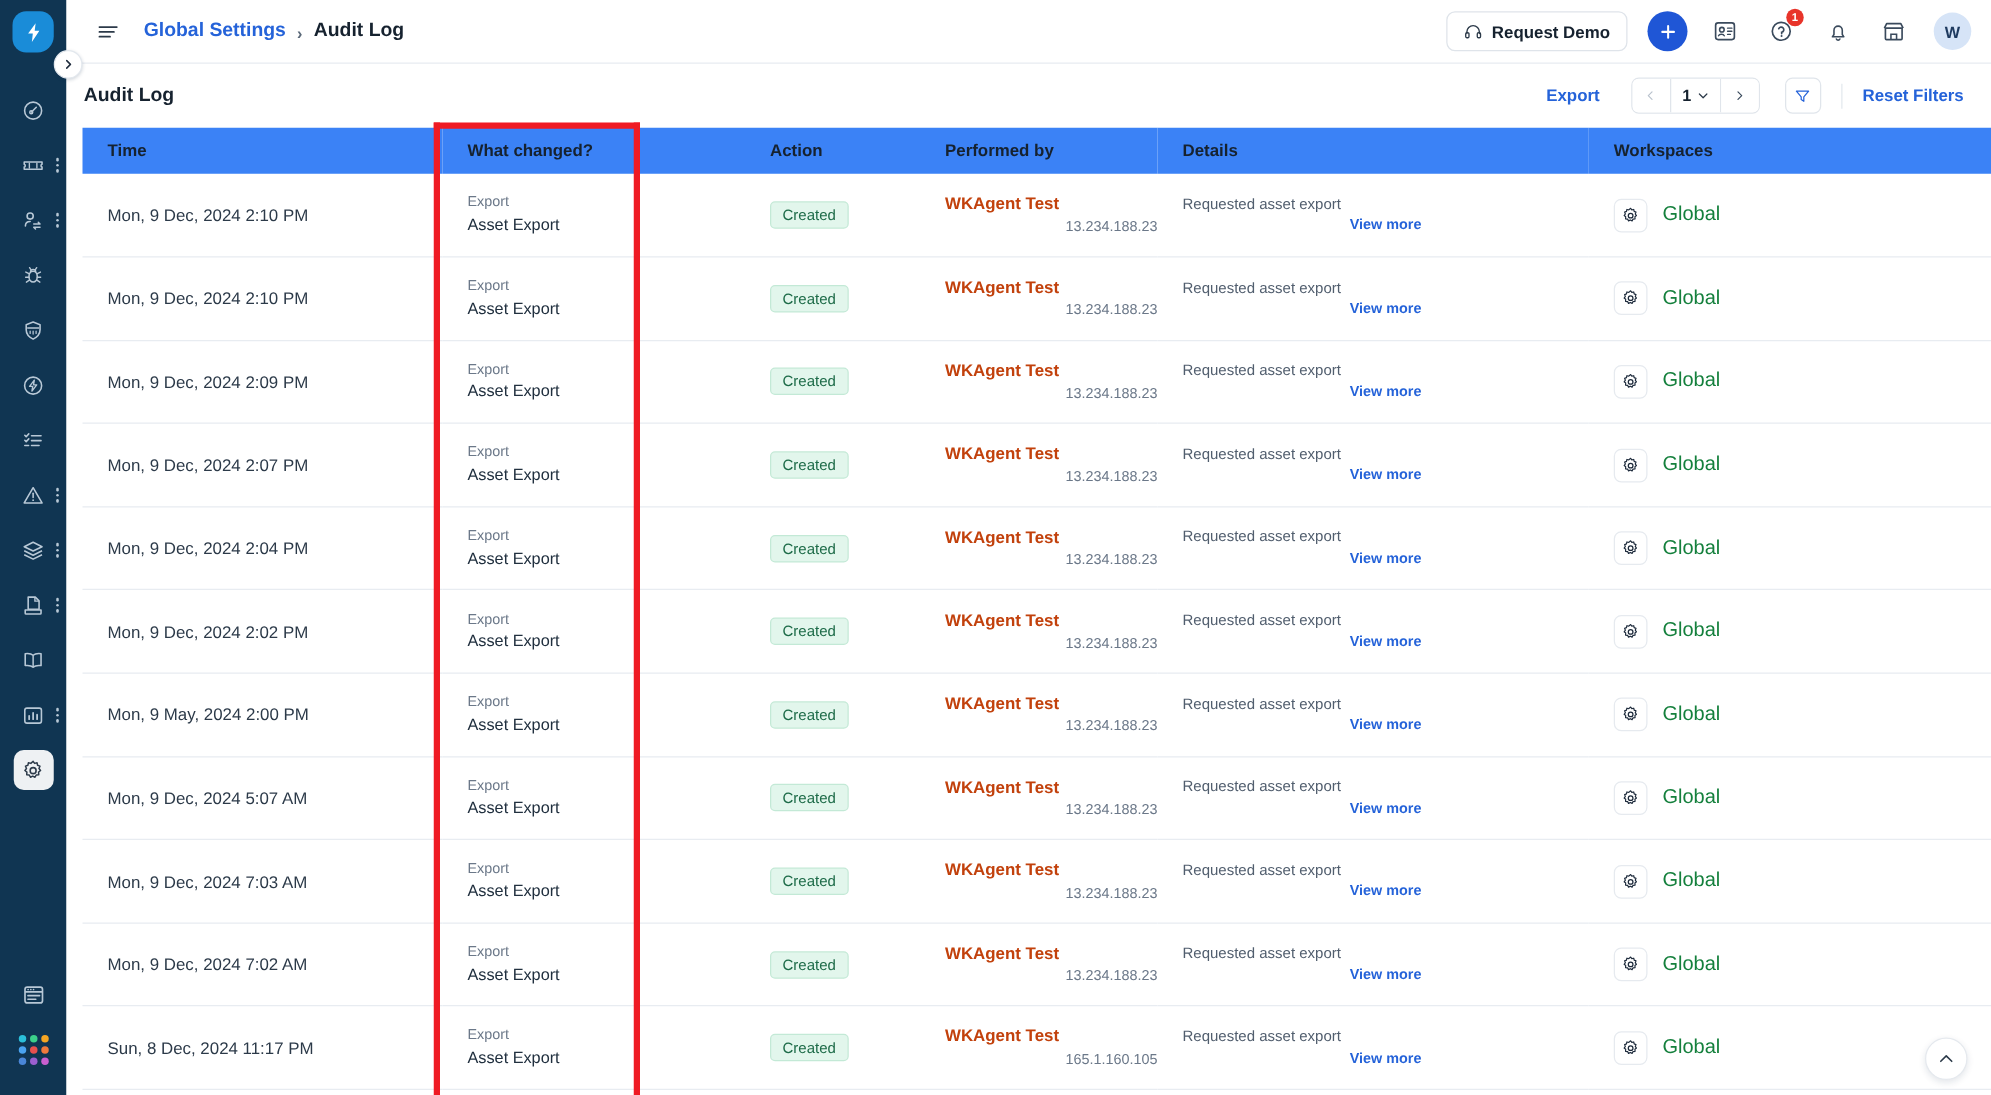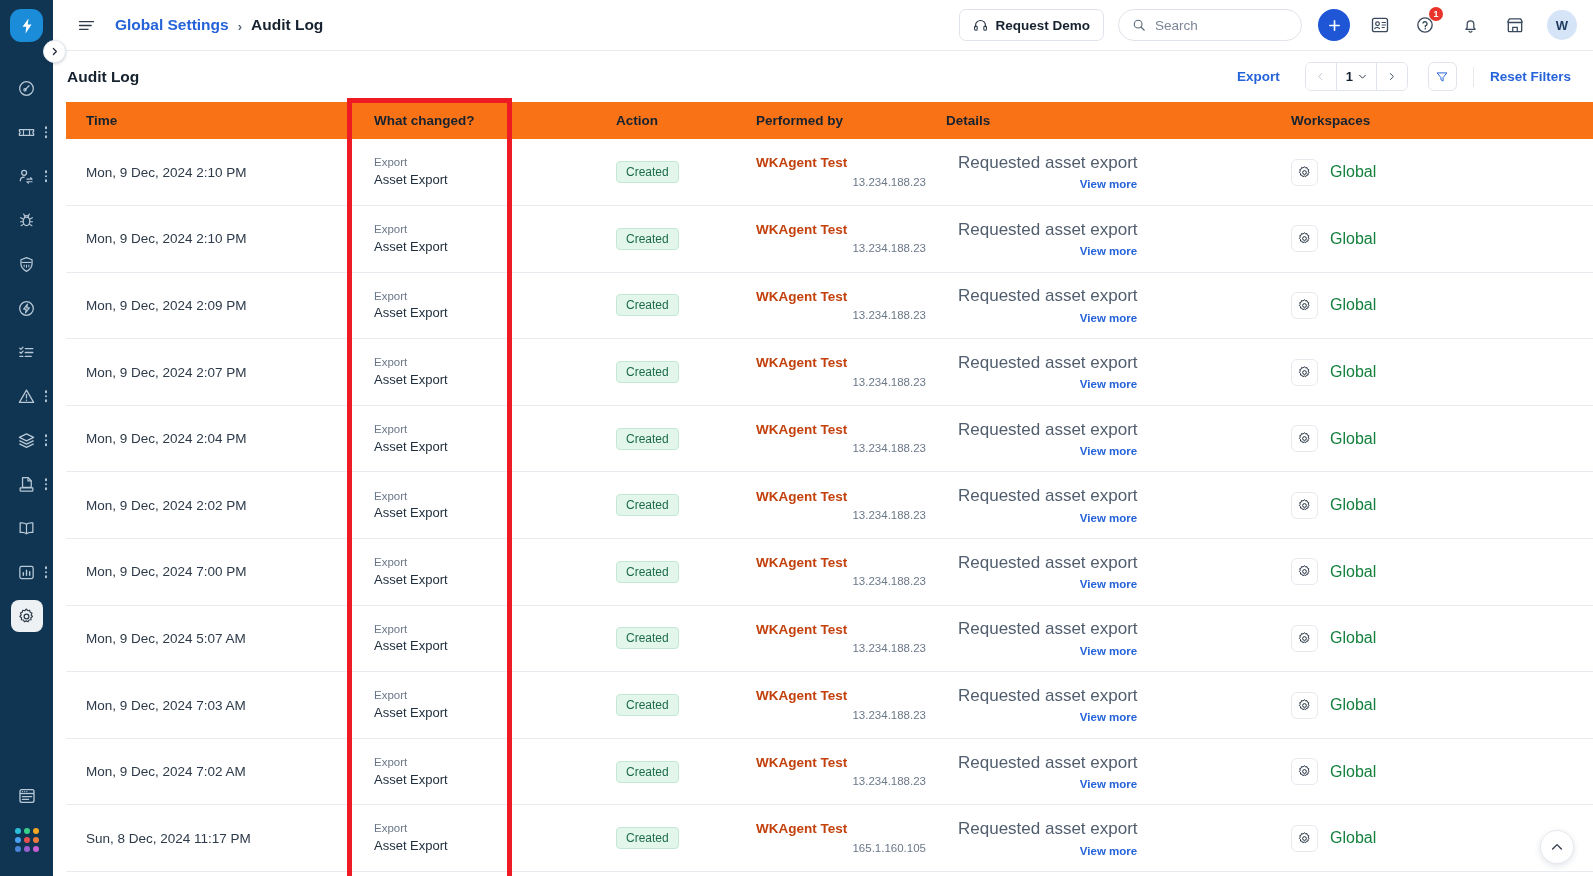--- a/index.html
+++ b/index.html
@@ -139,21 +139,21 @@
   .tb-divider { width: 1px; height: 20px; background: #e4e9ee; margin: 0 16px; }
   .reset-link { font-size: 13.5px; font-weight: 700; color: #2563d9; cursor: pointer; }
 
   
   #table-wrap {
     position: absolute; left: 53px; top: 102px; right: 0; bottom: 0;
     background: #fff; overflow: hidden;
   }
   table { width: 1540px; border-collapse: collapse; table-layout: fixed; margin-left: 13px; }
   thead th {
-    background: #f97316; height: 37px;
+    background: #3b82f6; height: 37px;
     font-size: 13.5px; font-weight: 700; color: #16222f; text-align: left;
     padding: 0 0 0 20px; vertical-align: middle;
   }
   tbody td {
     height: 66.6px; border-bottom: 1px solid #e8ecf1;
     padding: 0 0 0 20px; vertical-align: middle; font-size: 13.5px;
   }
   .col-time   { width: 288px; }
   .col-what   { width: 242px; }
   .col-action { width: 140px; }
@@ -164,21 +164,21 @@
   .cell-time { color: #2c3a49; }
   .sub-label { font-size: 11.5px; color: #6b7889; line-height: 1.45; }
   .main-label { font-size: 13px; color: #21303f; line-height: 1.45; }
   .badge-created {
     display: inline-block; padding: 3px 9px;
     background: #e2f6ec; border: 1px solid #c3e9d6; border-radius: 4px;
     font-size: 12px; color: #1d6b48; font-weight: 400;
   }
   .perf-name { font-size: 13.5px; font-weight: 700; color: #c2410c; line-height: 1.5; }
   .perf-ip { font-size: 11.5px; color: #6b7889; line-height: 1.5; text-align: right; }
-  .det-text { font-size: 17px; color: #515e6e; line-height: 1.55; margin-left: 12px; }
+  .det-text { font-size: 12px; color: #515e6e; line-height: 1.55; }
   .det-link { font-size: 11.5px; color: #2563d9; font-weight: 700; cursor: pointer; line-height: 1.55; text-align: center; }
   .ws-cell { display: flex; align-items: center; gap: 12px; }
   .ws-icon {
     width: 27px; height: 27px; border-radius: 6px;
     border: 1px solid #e6eaef; background: #fff;
     display: flex; align-items: center; justify-content: center;
   }
   .ws-name { font-size: 16px; color: #15803d; }
 
   
@@ -403,27 +403,20 @@
 
   <div class="demo-btn">
     <svg width="15" height="15" viewBox="0 0 24 24">
       <path d="M4 14 v-2 a8 8 0 0 1 16 0 v2" fill="none" stroke="#2c3a49" stroke-width="1.8" stroke-linecap="round"></path>
       <rect x="2.5" y="13" width="4.2" height="6.5" rx="1.6" fill="none" stroke="#2c3a49" stroke-width="1.7"></rect>
       <rect x="17.3" y="13" width="4.2" height="6.5" rx="1.6" fill="none" stroke="#2c3a49" stroke-width="1.7"></rect>
     </svg>
     <span>Request Demo</span>
   </div>
 
-  <div class="search-box">
-    <svg width="14" height="14" viewBox="0 0 24 24">
-      <circle cx="10.5" cy="10.5" r="6.6" fill="none" stroke="#5a6878" stroke-width="1.9"></circle>
-      <path d="M15.4 15.4 L21 21" stroke="#5a6878" stroke-width="1.9" stroke-linecap="round"></path>
-    </svg>
-    <span class="ph">Search</span>
-  </div>
 
   <div class="plus-btn">
     <svg width="15" height="15" viewBox="0 0 24 24">
       <path d="M12 4.5 V19.5 M4.5 12 H19.5" stroke="#ffffff" stroke-width="2.6" stroke-linecap="round"></path>
     </svg>
   </div>
 
   <div class="icon-btn">
     <svg width="20" height="20" viewBox="0 0 24 24">
       <rect x="3" y="4" width="18" height="16" rx="2.4" fill="none" stroke="#3a4a5c" stroke-width="1.6"></rect>
@@ -674,21 +667,21 @@
                 <svg width="15" height="15" viewBox="0 0 24 24">
                   <circle cx="12" cy="12" r="3" fill="none" stroke="#1e2b3c" stroke-width="1.6"></circle>
                   <path d="M12 2.6 l1.5 2.1 2.5-.6 .5 2.5 2.4 .9 -1 2.4 1.6 2 -2 1.6 .2 2.6 -2.6 .3 -1.2 2.3 -2.3-1.2 -2.3 1.2 -1.2-2.3 -2.6-.3 .2-2.6 -2-1.6 1.6-2 -1-2.4 2.4-.9 .5-2.5 2.5 .6 Z" fill="none" stroke="#1e2b3c" stroke-width="1.5" stroke-linejoin="round"></path>
                 </svg>
               </span>
               <span class="ws-name">Global</span>
             </div>
           </td>
         </tr>
         <tr>
-          <td><span class="cell-time">Mon, 9 Dec, 2024 7:00 PM</span></td>
+          <td><span class="cell-time">Mon, 9 May, 2024 2:00 PM</span></td>
           <td>
             <div class="sub-label">Export</div>
             <div class="main-label">Asset Export</div>
           </td>
           <td><span class="badge-created">Created</span></td>
           <td>
             <div class="perf-name">WKAgent Test</div>
             <div class="perf-ip">13.234.188.23</div>
           </td>
           <td>

